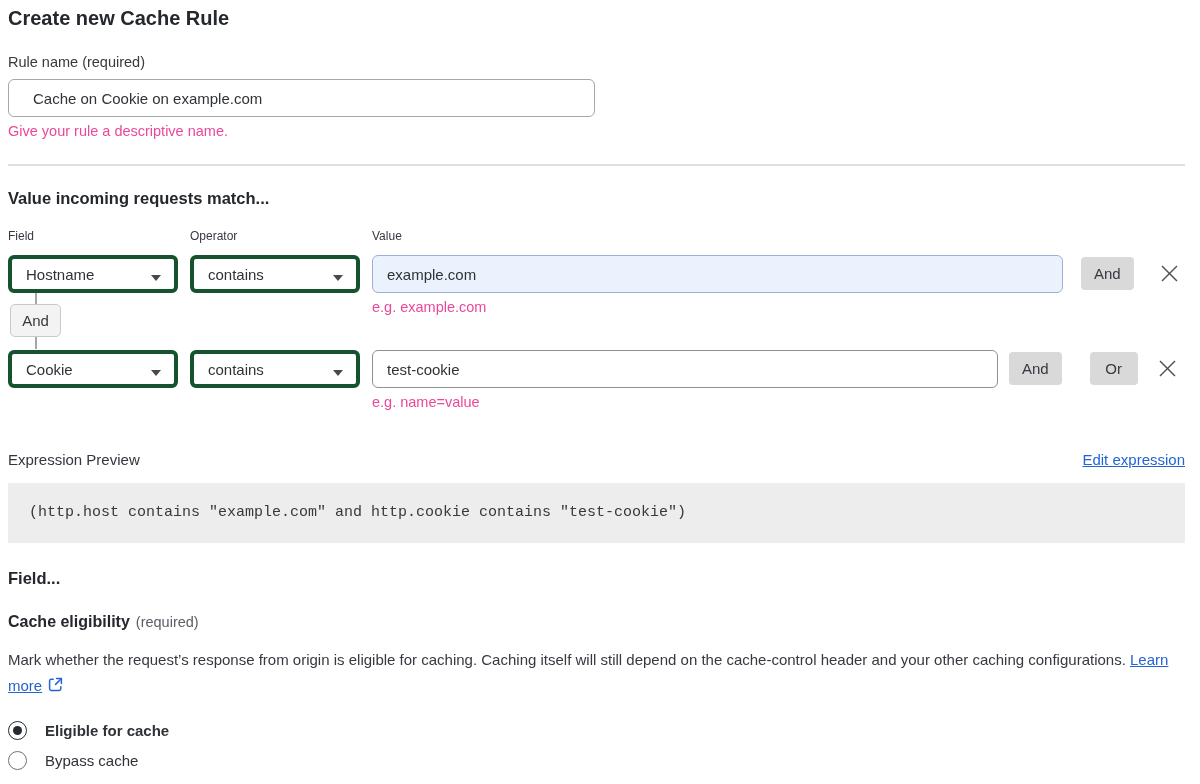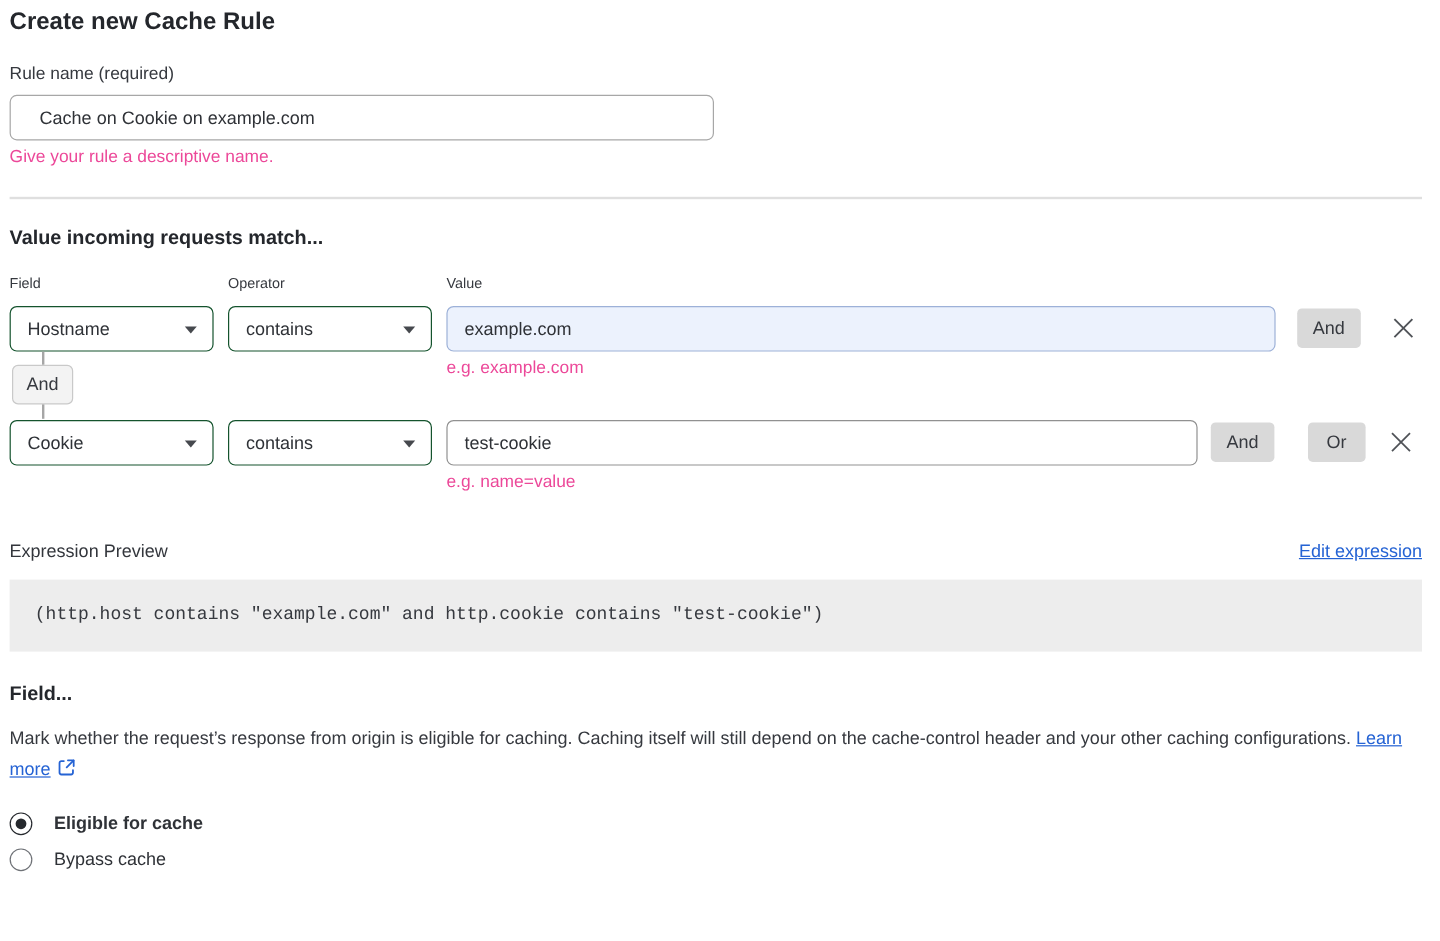--- a/index.html
+++ b/index.html
@@ -31,21 +31,21 @@
   .col-labels .c1 { width:182px; }
   .col-labels .c2 { width:182px; }
 
   .match-row { display:flex; align-items:flex-start; }
   .row-1 { margin-top:11px; }
   .row-2 { margin-top:1px; }
 
   .col-field { width:170px; margin-right:12px; }
   .select-box {
     position:relative; width:170px; height:38px;
-    border:1px solid #14532d; border-radius:6px; background:#fff;
+    border:4px solid #14532d; border-radius:6px; background:#fff;
     display:flex; align-items:center; padding:0 30px 0 14px;
     font-size:15px; color:#2f3237; cursor:pointer;
   }
   .caret {
     position:absolute; right:13px; top:16px;
     width:0; height:0;
     border-left:5.5px solid transparent; border-right:5.5px solid transparent;
     border-top:6.5px solid #46494e;
   }
   .connector { position:relative; height:56px; }
@@ -194,20 +194,23 @@
   </div>
 
   <div class="expr-header">
     <div class="expr-label">Expression Preview</div>
     <a class="blue-link">Edit expression</a>
   </div>
   <div class="code-block">(http.host contains "example.com" and http.cookie contains "test-cookie")</div>
 
   <div class="then-heading">Field...</div>
 
+  <div class="elig-heading">
+    <b>Cache eligibility</b><span class="req">(required)</span>
+  </div>
 
   <div class="description">
     <span>Mark whether the request’s response from origin is eligible for caching. Caching itself will still depend on the cache-control header and your other caching configurations.</span>
     <a class="blue-link">Learn more</a><svg class="ext-icon" width="17" height="17" viewBox="0 0 17 17">
       <path d="M6.2 3.2 H4.2 C3.2 3.2 2.6 3.9 2.6 4.8 V12.8 C2.6 13.7 3.2 14.4 4.2 14.4 H12.2 C13.1 14.4 13.8 13.7 13.8 12.8 V10.8" fill="none" stroke="#2563d4" stroke-width="1.5" stroke-linecap="round"></path>
       <path d="M9.6 2.6 H14.4 V7.4" fill="none" stroke="#2563d4" stroke-width="1.5" stroke-linecap="round" stroke-linejoin="round"></path>
       <path d="M14.2 2.8 L8.6 8.4" fill="none" stroke="#2563d4" stroke-width="1.5" stroke-linecap="round"></path>
     </svg>
   </div>
 

